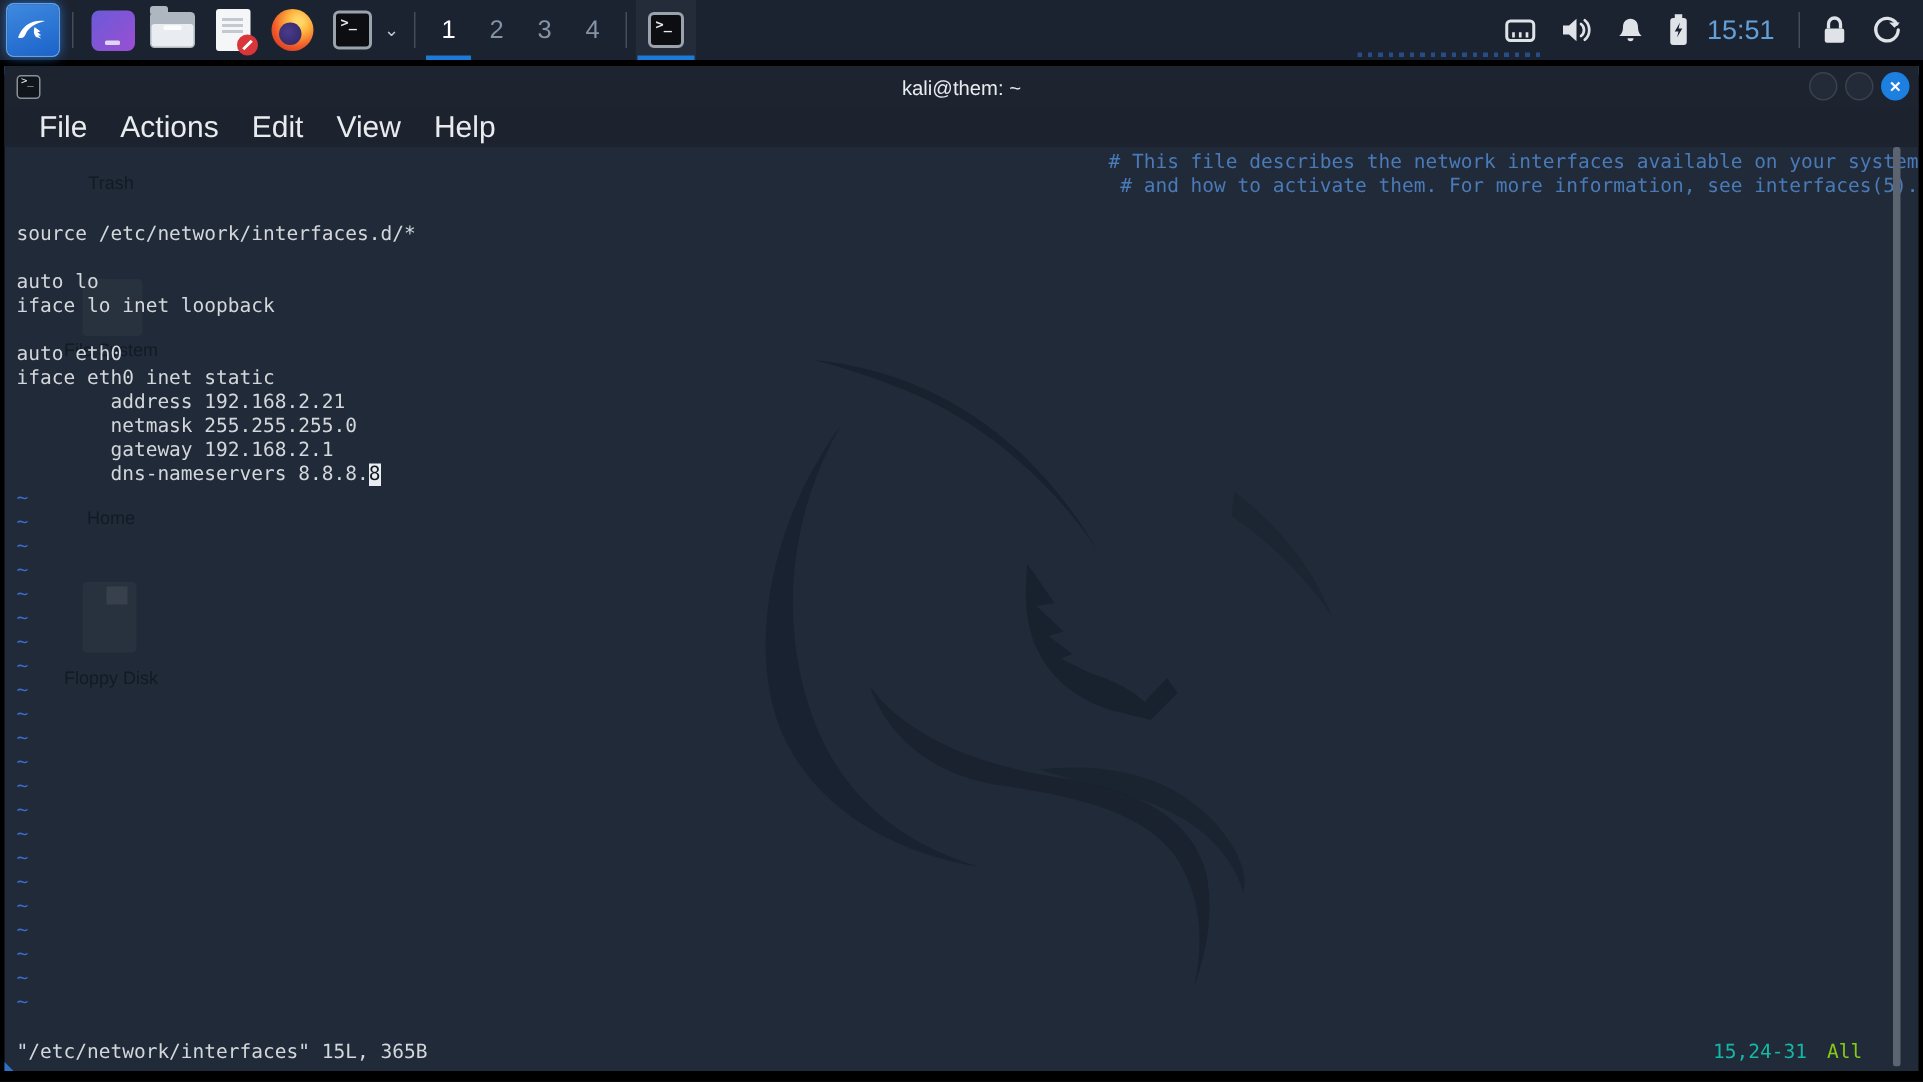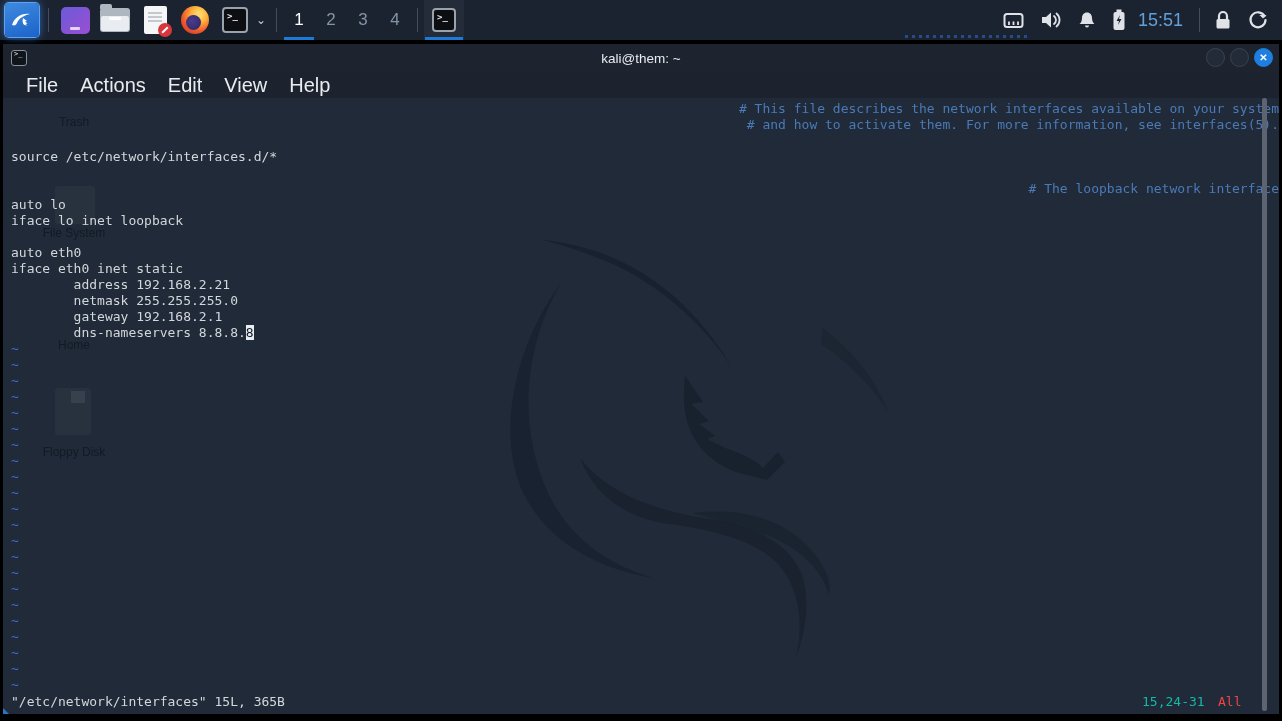--- a/index.html
+++ b/index.html
@@ -77,21 +77,21 @@
   .buffer { position:absolute; left:0; top:3px; right:0; padding-left:8px;
             font-family:"DejaVu Sans Mono", monospace; font-size:13px; line-height:16px; z-index:3; }
   .trow { white-space:pre; height:16px; color:#d3d7db; }
   .trow.comment { color:#4a7ab8;text-align:right; }
   .trow.tilde { color:#3f6cc8; }
   .cursor { background:#e9edf1; color:#141a24; }
   .statusline { position:absolute; left:0; right:0; bottom:0; height:17px; z-index:3;
                 font-family:"DejaVu Sans Mono", monospace; font-size:13px; color:#d3d7db; white-space:pre; }
   .status-left { position:absolute; left:8px; top:0; }
   .status-ruler { position:absolute; left:1139px; top:0; color:#14b8a6; }
-  .status-scroll { position:absolute; left:1215px; top:0; color:#ef4444; }
+  .status-scroll { position:absolute; left:1215px; top:0; color:#84cc16; }
   .scrollbar { position:absolute; right:12px; top:0; bottom:0; width:5px; background:#5b6470;
                border-radius:2px; z-index:4; }
 
   
   .ghost-label { position:absolute; left:8px; width:126px; text-align:center; font-size:12px;
                  color:rgba(8,12,20,.55); z-index:1; }
   .ghost-box { position:absolute; background:rgba(222,228,235,.045); border-radius:3px; z-index:1; }
   .ghost-floppy { left:52px; top:290px; width:36px; height:47px; }
   .ghost-floppy::before { content:""; position:absolute; right:6px; top:3px; width:14px; height:12px;
                  background:rgba(255,255,255,.07); }
@@ -230,21 +230,20 @@
     <div class="ghost-label" style="top:240px">Home</div>
     <div class="ghost-box ghost-floppy"></div>
     <div class="ghost-label" style="top:347px">Floppy Disk</div>
 
     <div class="buffer" id="term-buffer">
         <div class="trow comment"># This file describes the network interfaces available on your system</div>
         <div class="trow comment"># and how to activate them. For more information, see interfaces(5).</div>
         <div class="trow fg">&nbsp;</div>
         <div class="trow fg">source /etc/network/interfaces.d/*</div>
         <div class="trow fg">&nbsp;</div>
-        <div class="trow comment"># The loopback network interface</div>
         <div class="trow fg">auto lo</div>
         <div class="trow fg">iface lo inet loopback</div>
         <div class="trow fg">&nbsp;</div>
         <div class="trow fg">auto eth0</div>
         <div class="trow fg">iface eth0 inet static</div>
         <div class="trow fg">        address 192.168.2.21</div>
         <div class="trow fg">        netmask 255.255.255.0</div>
         <div class="trow fg">        gateway 192.168.2.1</div>
         <div class="trow fg"><span>        dns-nameservers 8.8.8.</span><span class="cursor">8</span></div>
         <div class="trow tilde">~</div>

